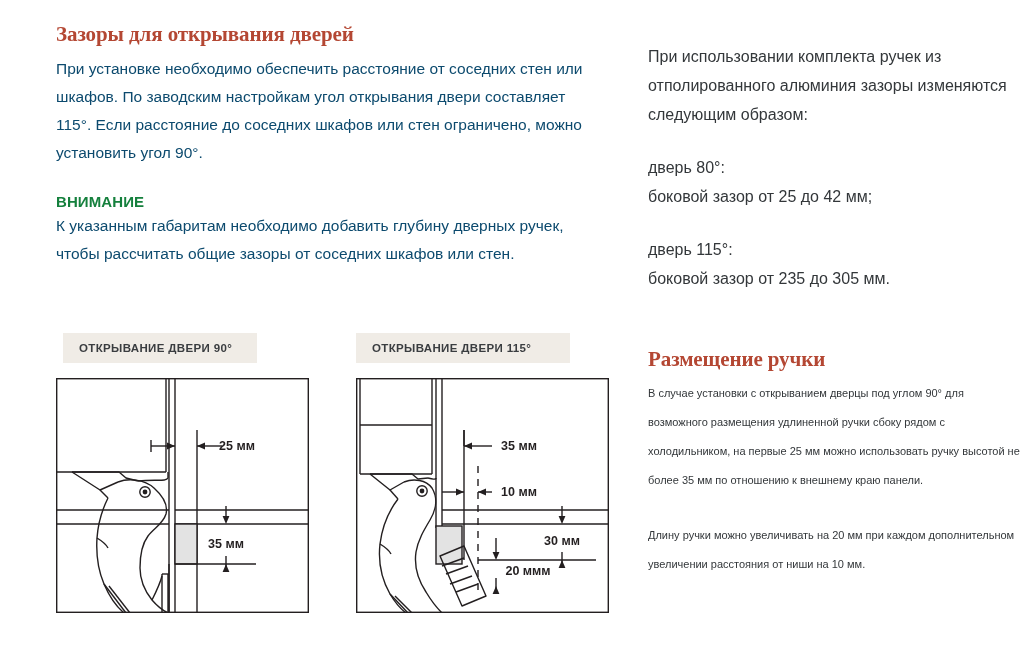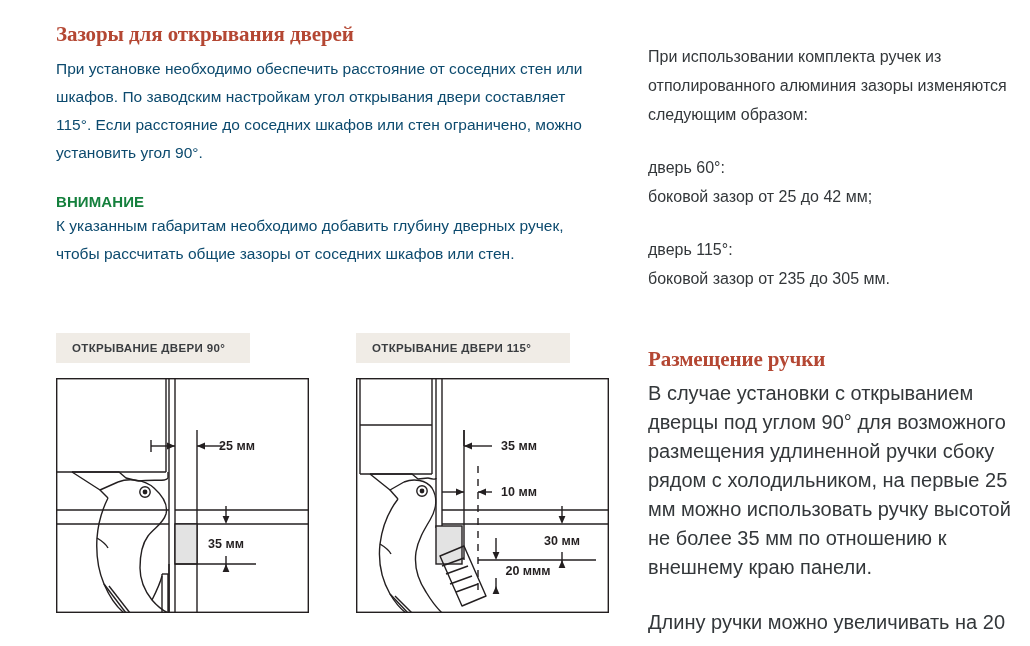--- a/index.html
+++ b/index.html
@@ -69,41 +69,41 @@
   }
   .right-block {
     font-size: 16px;
     line-height: 29px;
     color: #33373a;
   }
   .right-block + .right-block {
     margin-top: 24px;
   }
   .right-lower p {
-    font-size: 20px;
+    font-size: 11px;
     line-height: 29px;
     margin: 0;
     color: #33373a;
   }
   .right-lower p + p {
     margin-top: 26px;
   }
 
   
   .diagram-caption {
     background: #f0ece6;
     font-size: 11.5px;
     font-weight: bold;
     letter-spacing: 0.35px;
     color: #3a3d40;
     padding: 9px 14px 9px 16px;
     display: inline-block;
     box-sizing: border-box;
   }
-  .cap-1 { position: absolute; left: 56px; top: 333px; width: 194px; }
+  .cap-1 { position: absolute; left: 63px; top: 333px; width: 194px; }
   .cap-2 { position: absolute; left: 356px; top: 333px; width: 214px; }
 
   
   .diagram {
     position: absolute;
     background: #ffffff;
   }
   .diagram-1 { left: 56px; top: 378px; width: 253px; height: 235px; }
   .diagram-2 { left: 356px; top: 378px; width: 253px; height: 235px; }
   .diagram svg { display: block; }
@@ -116,21 +116,21 @@
   <div class="col-left">
     <h1 class="section-title">Зазоры для открывания дверей</h1>
     <p class="body-text">При установке необходимо обеспечить расстояние от соседних стен или шкафов. По заводским настройкам угол открывания двери составляет 115°. Если расстояние до соседних шкафов или стен ограничено, можно установить угол 90°.</p>
     <div class="attention-label">ВНИМАНИЕ</div>
     <p class="body-text">К указанным габаритам необходимо добавить глубину дверных ручек, чтобы рассчитать общие зазоры от соседних шкафов или стен.</p>
   </div>
 
   <div class="col-right">
     <div class="right-block">При использовании комплекта ручек из отполированного алюминия зазоры изменяются следующим образом:</div>
     <div class="right-block">
-      <div>дверь 60°:</div>
+      <div>дверь 80°:</div>
       <div>боковой зазор от 25 до 42 мм;</div>
     </div>
     <div class="right-block">
       <div>дверь 115°:</div>
       <div>боковой зазор от 235 до 305 мм.</div>
     </div>
   </div>
 
   <div class="col-right-lower right-lower">
     <h1 class="section-title lower">Размещение ручки</h1>

